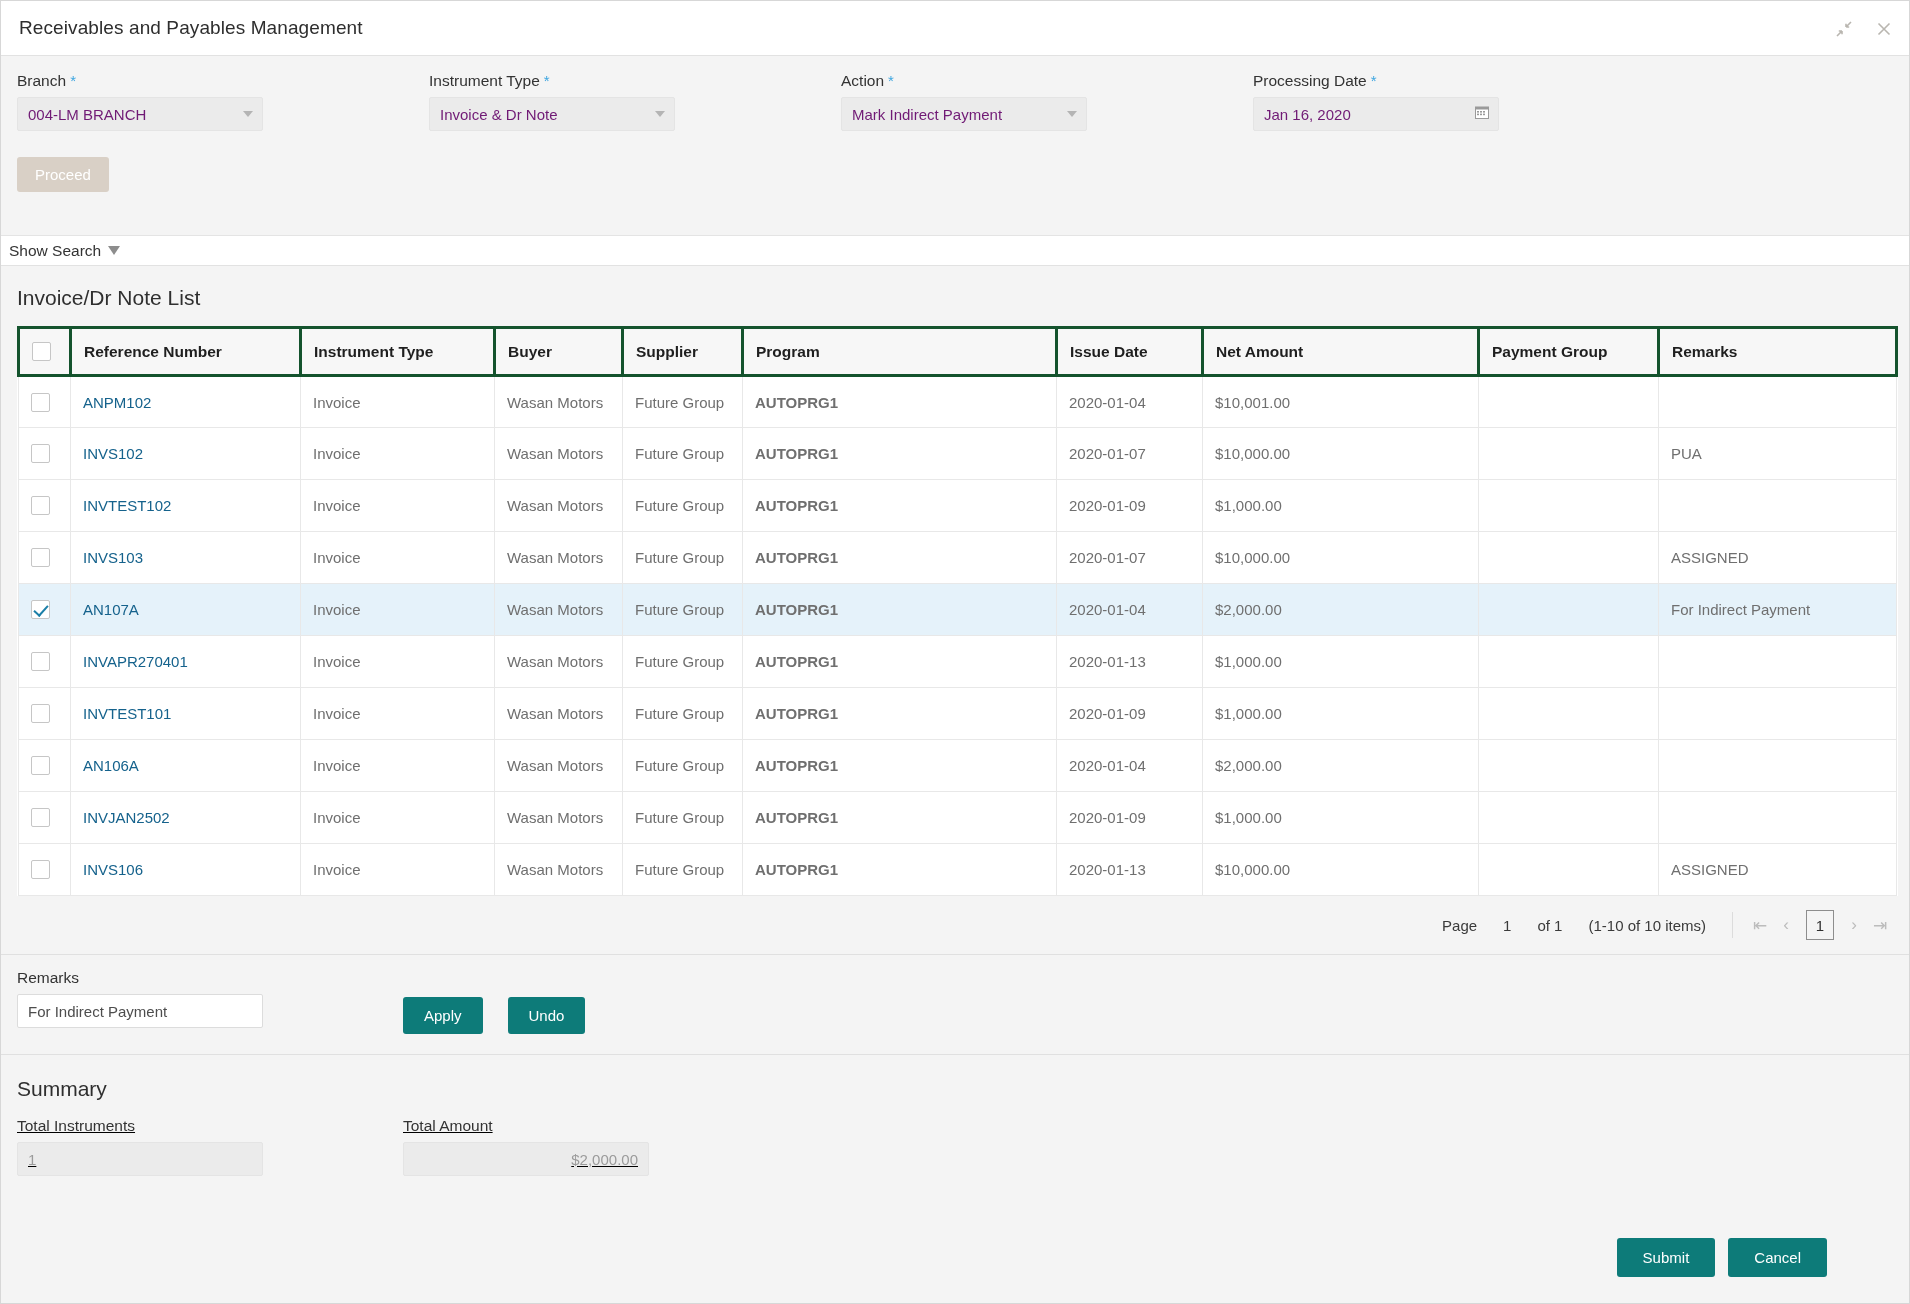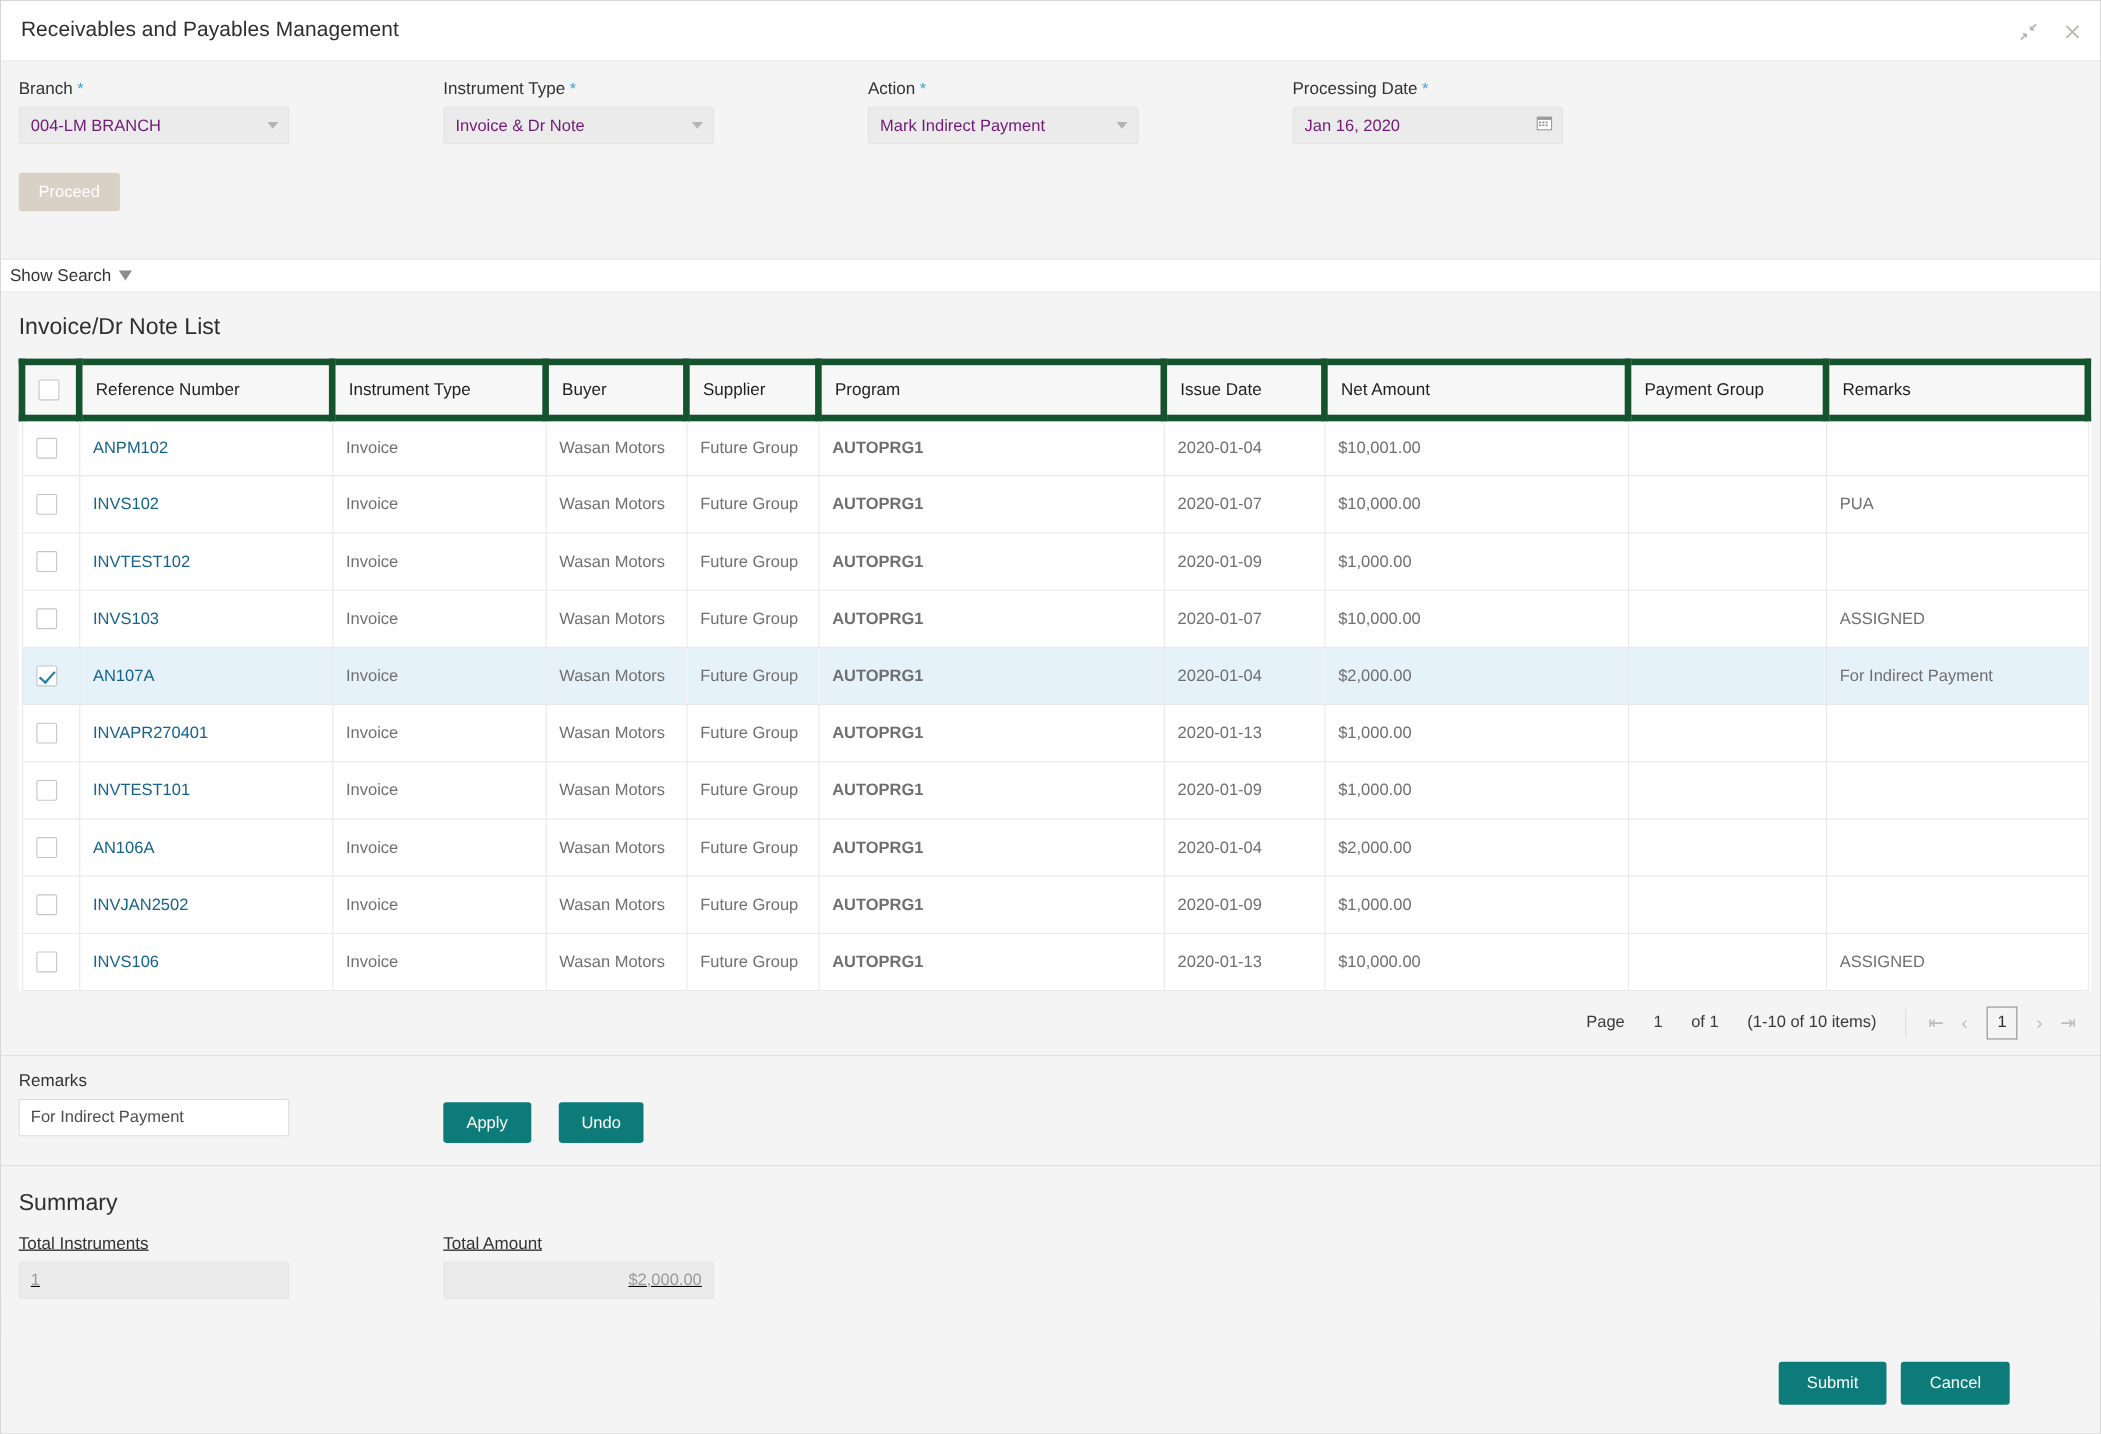--- a/index.html
+++ b/index.html
@@ -49,20 +49,21 @@
   
   .filters {
     background: #f4f4f4;
     padding: 16px 16px 0 16px;
     border-bottom: 1px solid #e4e4e4;
     position: relative;
     height: 180px;
   }
   .fields-row {
     display: flex;
+    gap: 26px;
   }
   .field {
     width: 386px;
     margin-right: 0;
   }
   .field-label {
     font-size: 15.5px;
     color: #333;
     margin-bottom: 7px;
     display: inline-block;
@@ -147,22 +148,22 @@
 
   table.grid {
     border-collapse: collapse;
     width: 1878px;
     table-layout: fixed;
     background: #fff;
     margin-left: 0;
   }
   table.grid th {
     background: #f7f7f7;
-    border: 6px solid #14532d;
-    font-weight: normal;
+    border: 3px solid #14532d;
+    font-weight: bold;
     font-size: 15.5px;
     color: #1f1f1f;
     text-align: left;
     padding: 13px 12px;
     height: 46px;
   }
   table.grid td {
     border: 1px solid #e8e8e8;
     font-size: 15px;
     color: #6f6f6f;

